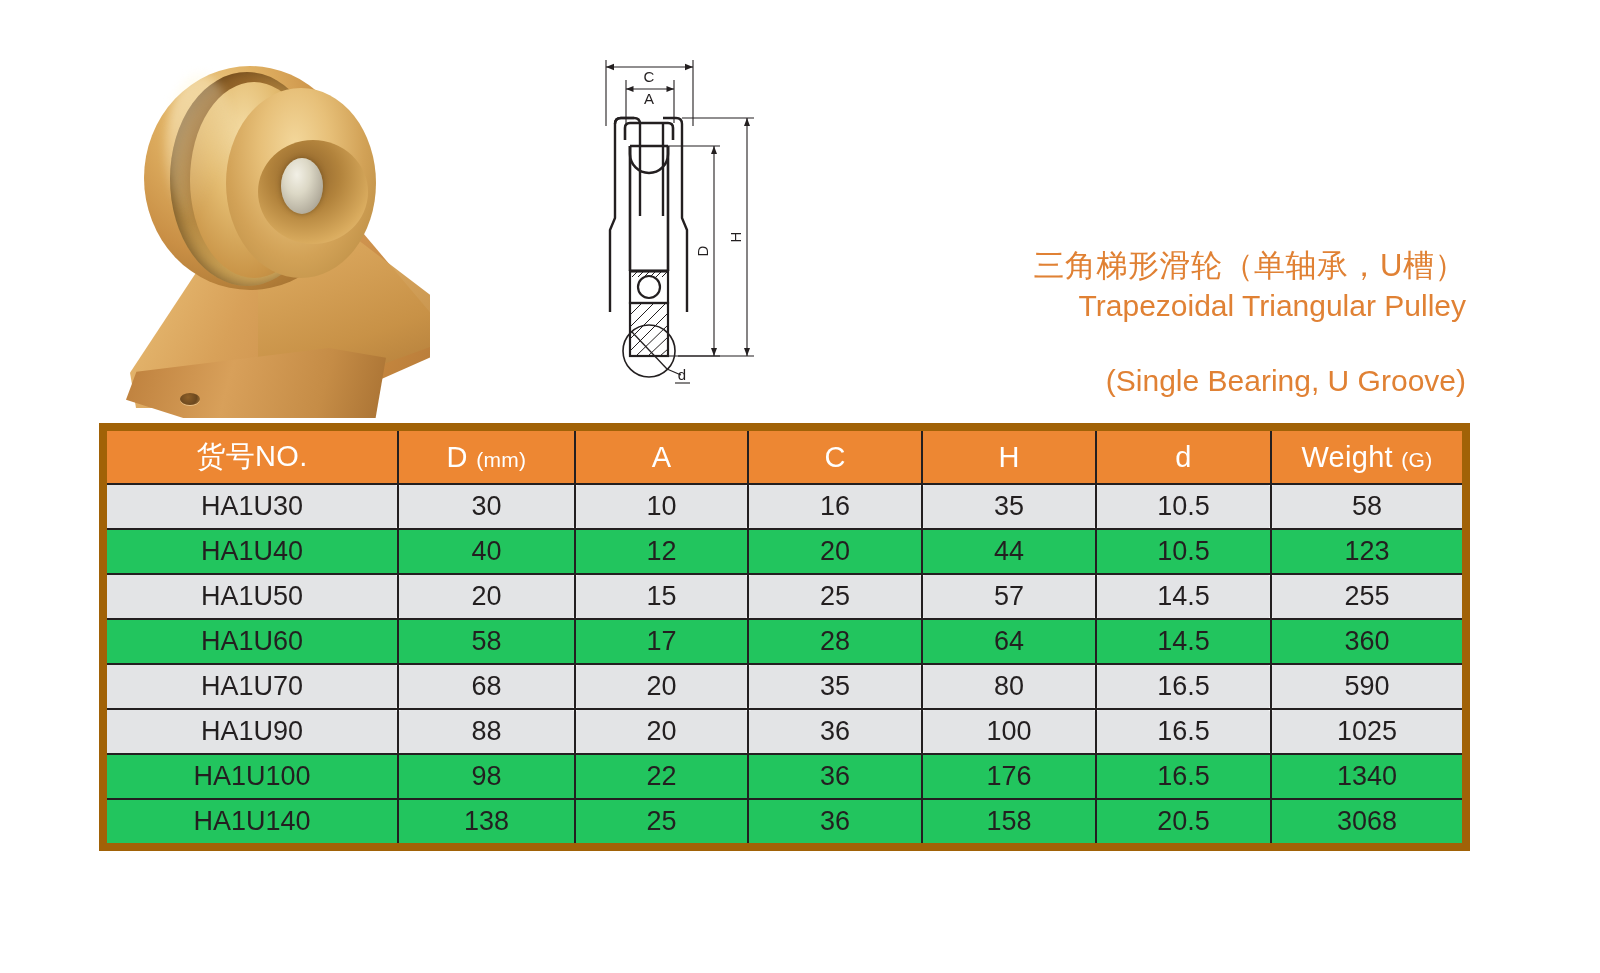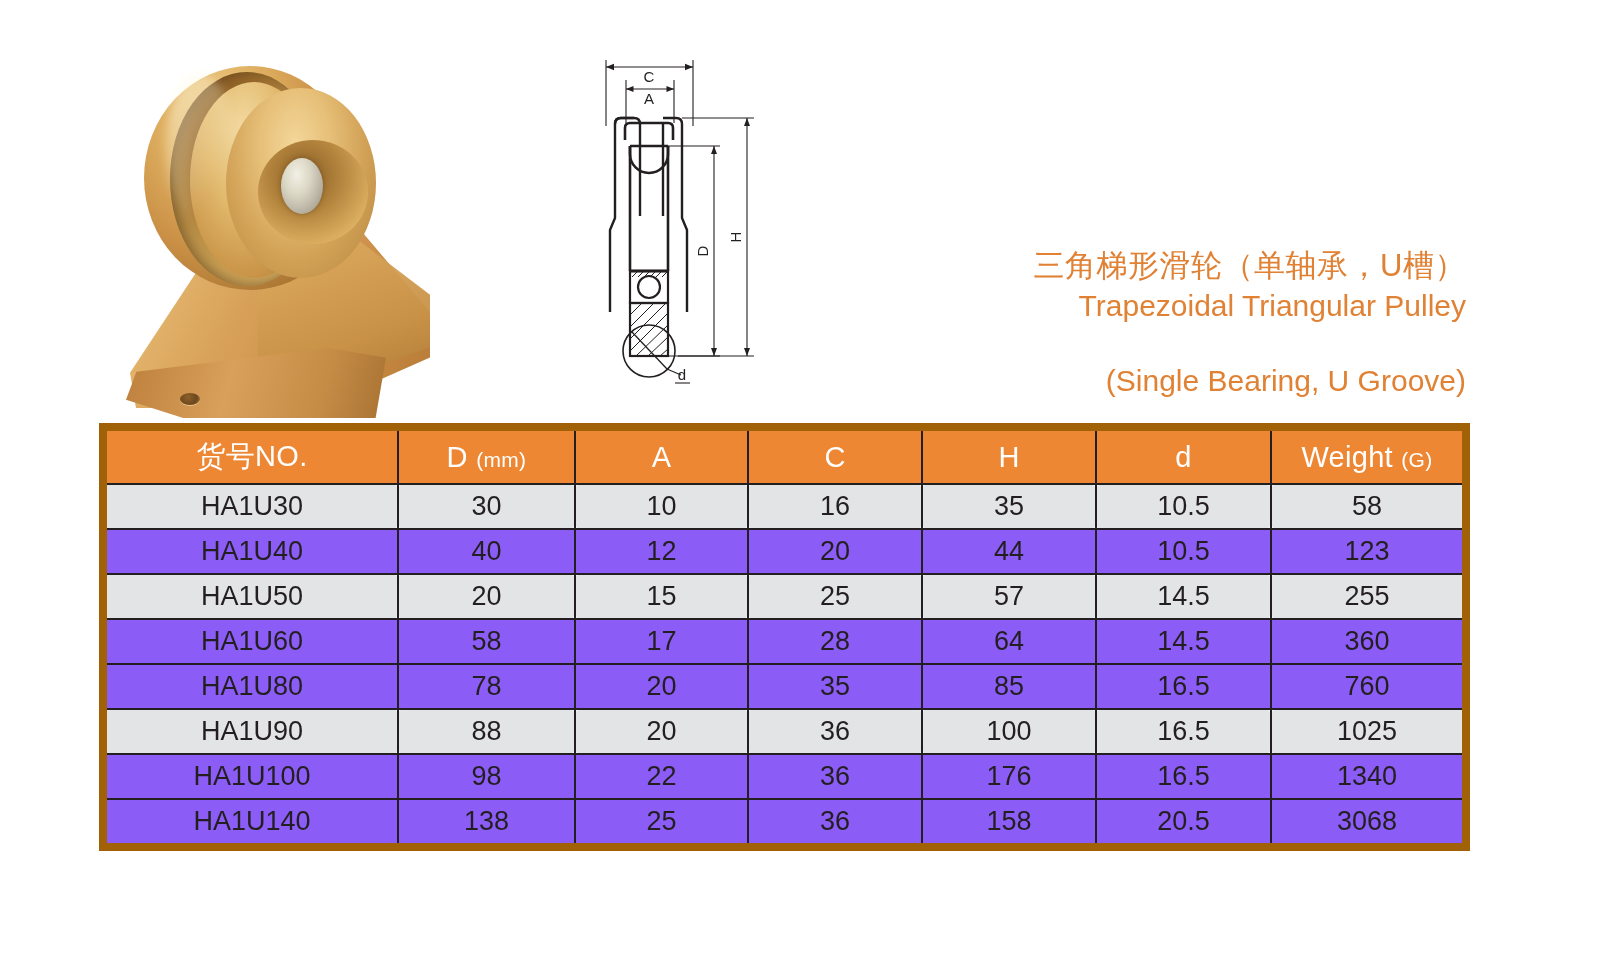--- a/index.html
+++ b/index.html
@@ -204,21 +204,21 @@
   #spec-table thead th .unit {
     font-size: 21px;
   }
   #spec-table tbody td {
     height: 43px;
     font-size: 27px;
     color: #231f20;
     white-space: nowrap;
   }
   #spec-table tbody tr.shade td { background: #e3e4e6; border-radius: 6px; }
-  #spec-table tbody tr.plain td { background: #8b5cf6; }
+  #spec-table tbody tr.plain td { background: #22c55e; }
 </style>
 </head>
 <body>
 
 <div id="top-area">
 
   <div id="product-photo">
     <div class="ph-stage">
       <div class="bracket-front"></div>
       <div class="bracket-side"></div>
@@ -397,28 +397,28 @@
         </tr>
         <tr class="plain">
           <td>HA1U60</td>
           <td>58</td>
           <td>17</td>
           <td>28</td>
           <td>64</td>
           <td>14.5</td>
           <td>360</td>
         </tr>
-        <tr class="plain">
-          <td>HA1U80</td>
-          <td>78</td>
+        <tr class="shade">
+          <td>HA1U70</td>
+          <td>68</td>
           <td>20</td>
           <td>35</td>
-          <td>85</td>
+          <td>80</td>
           <td>16.5</td>
-          <td>760</td>
+          <td>590</td>
         </tr>
         <tr class="shade">
           <td>HA1U90</td>
           <td>88</td>
           <td>20</td>
           <td>36</td>
           <td>100</td>
           <td>16.5</td>
           <td>1025</td>
         </tr>

